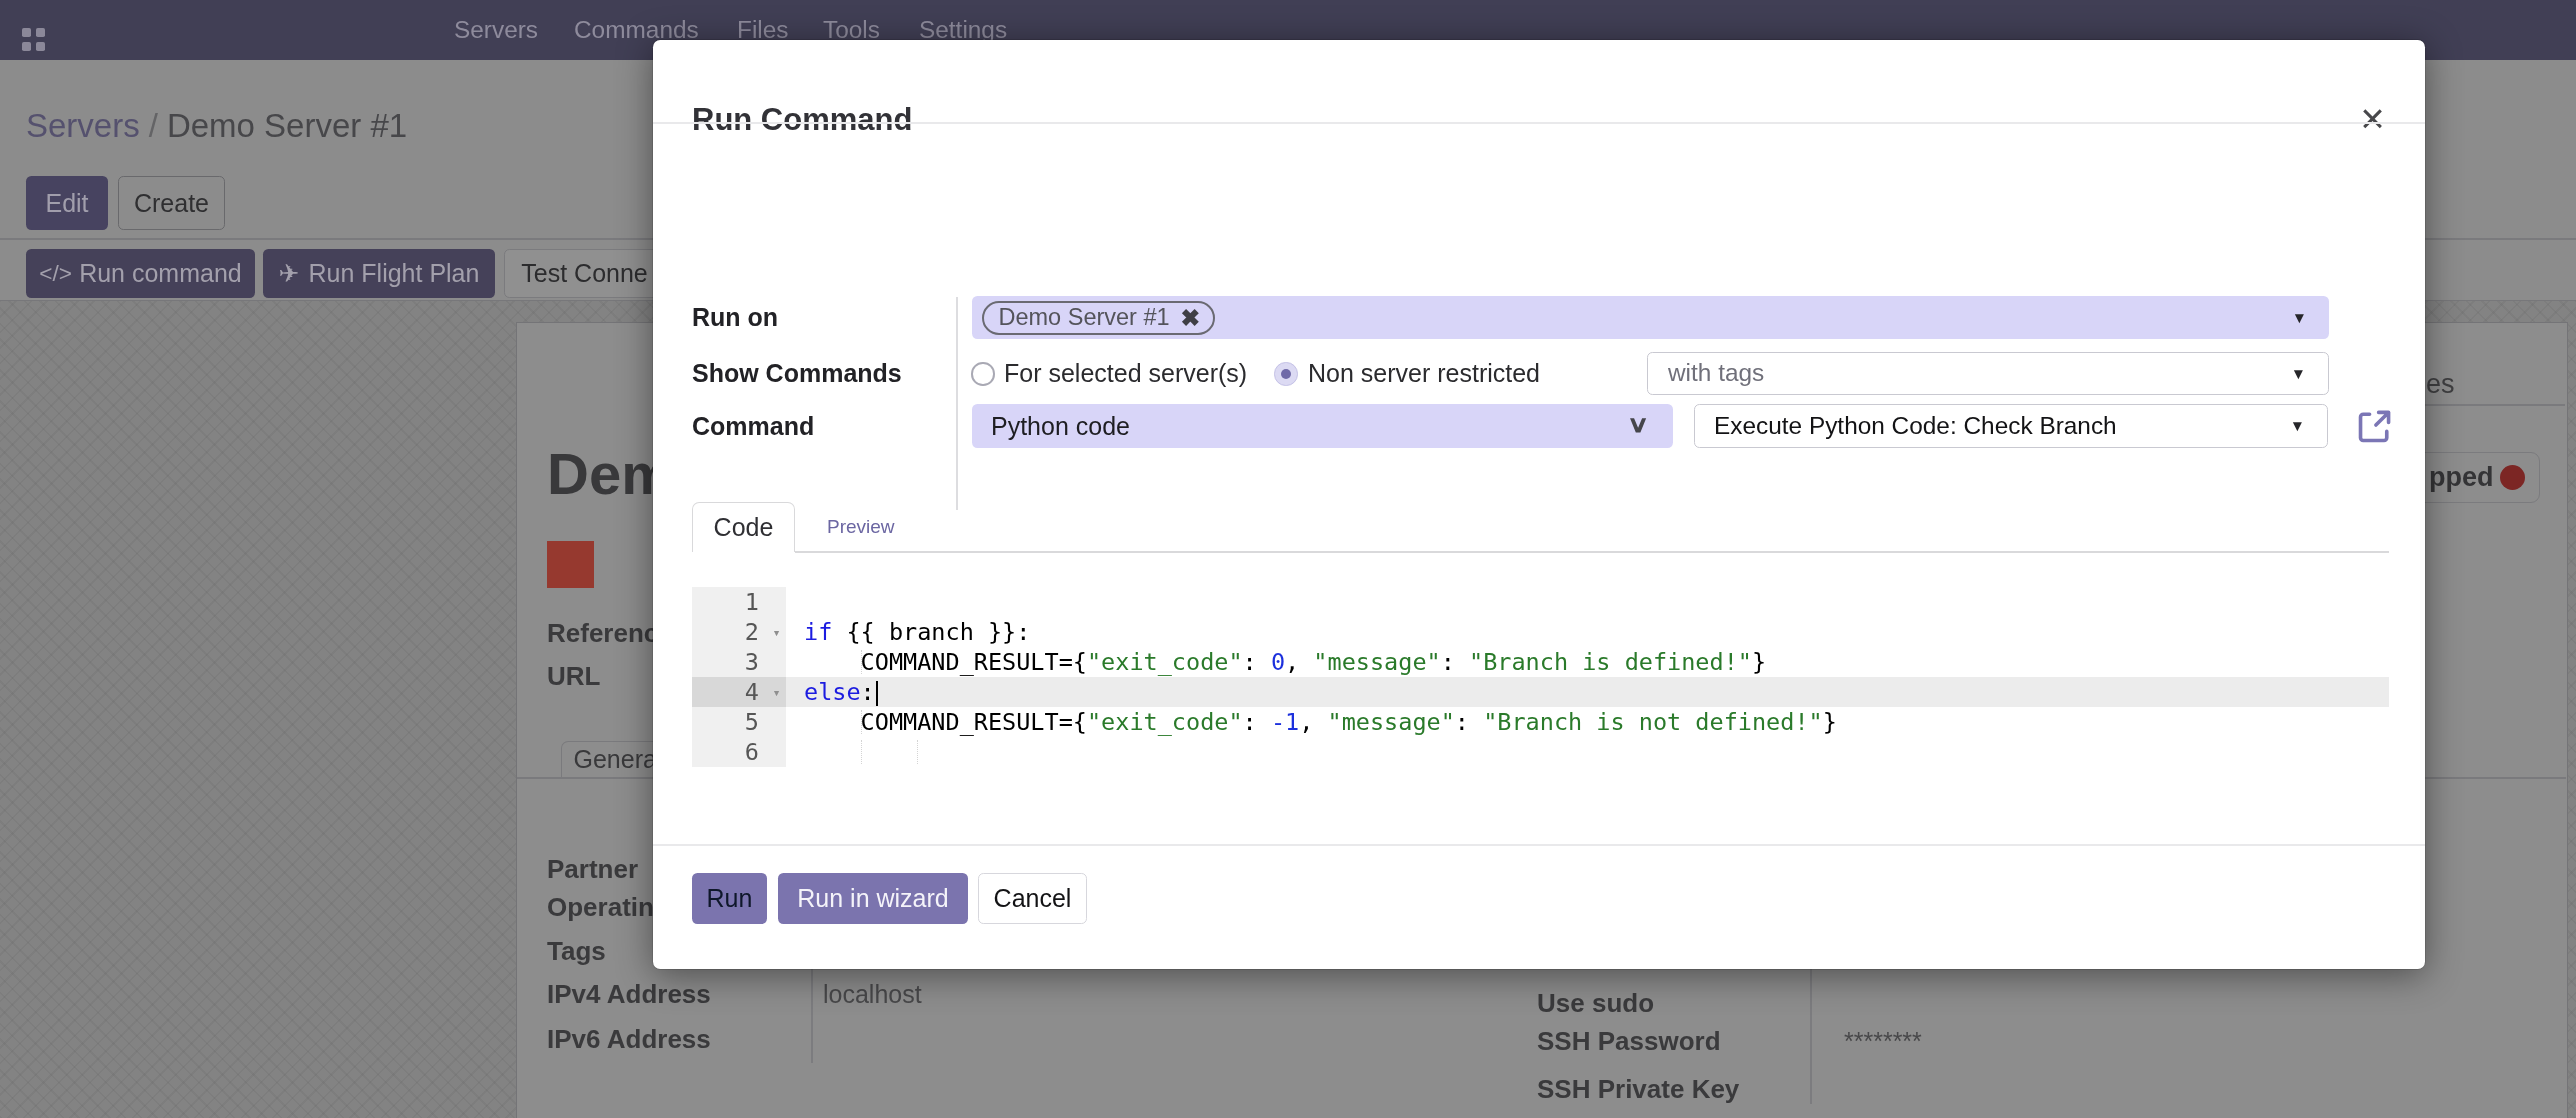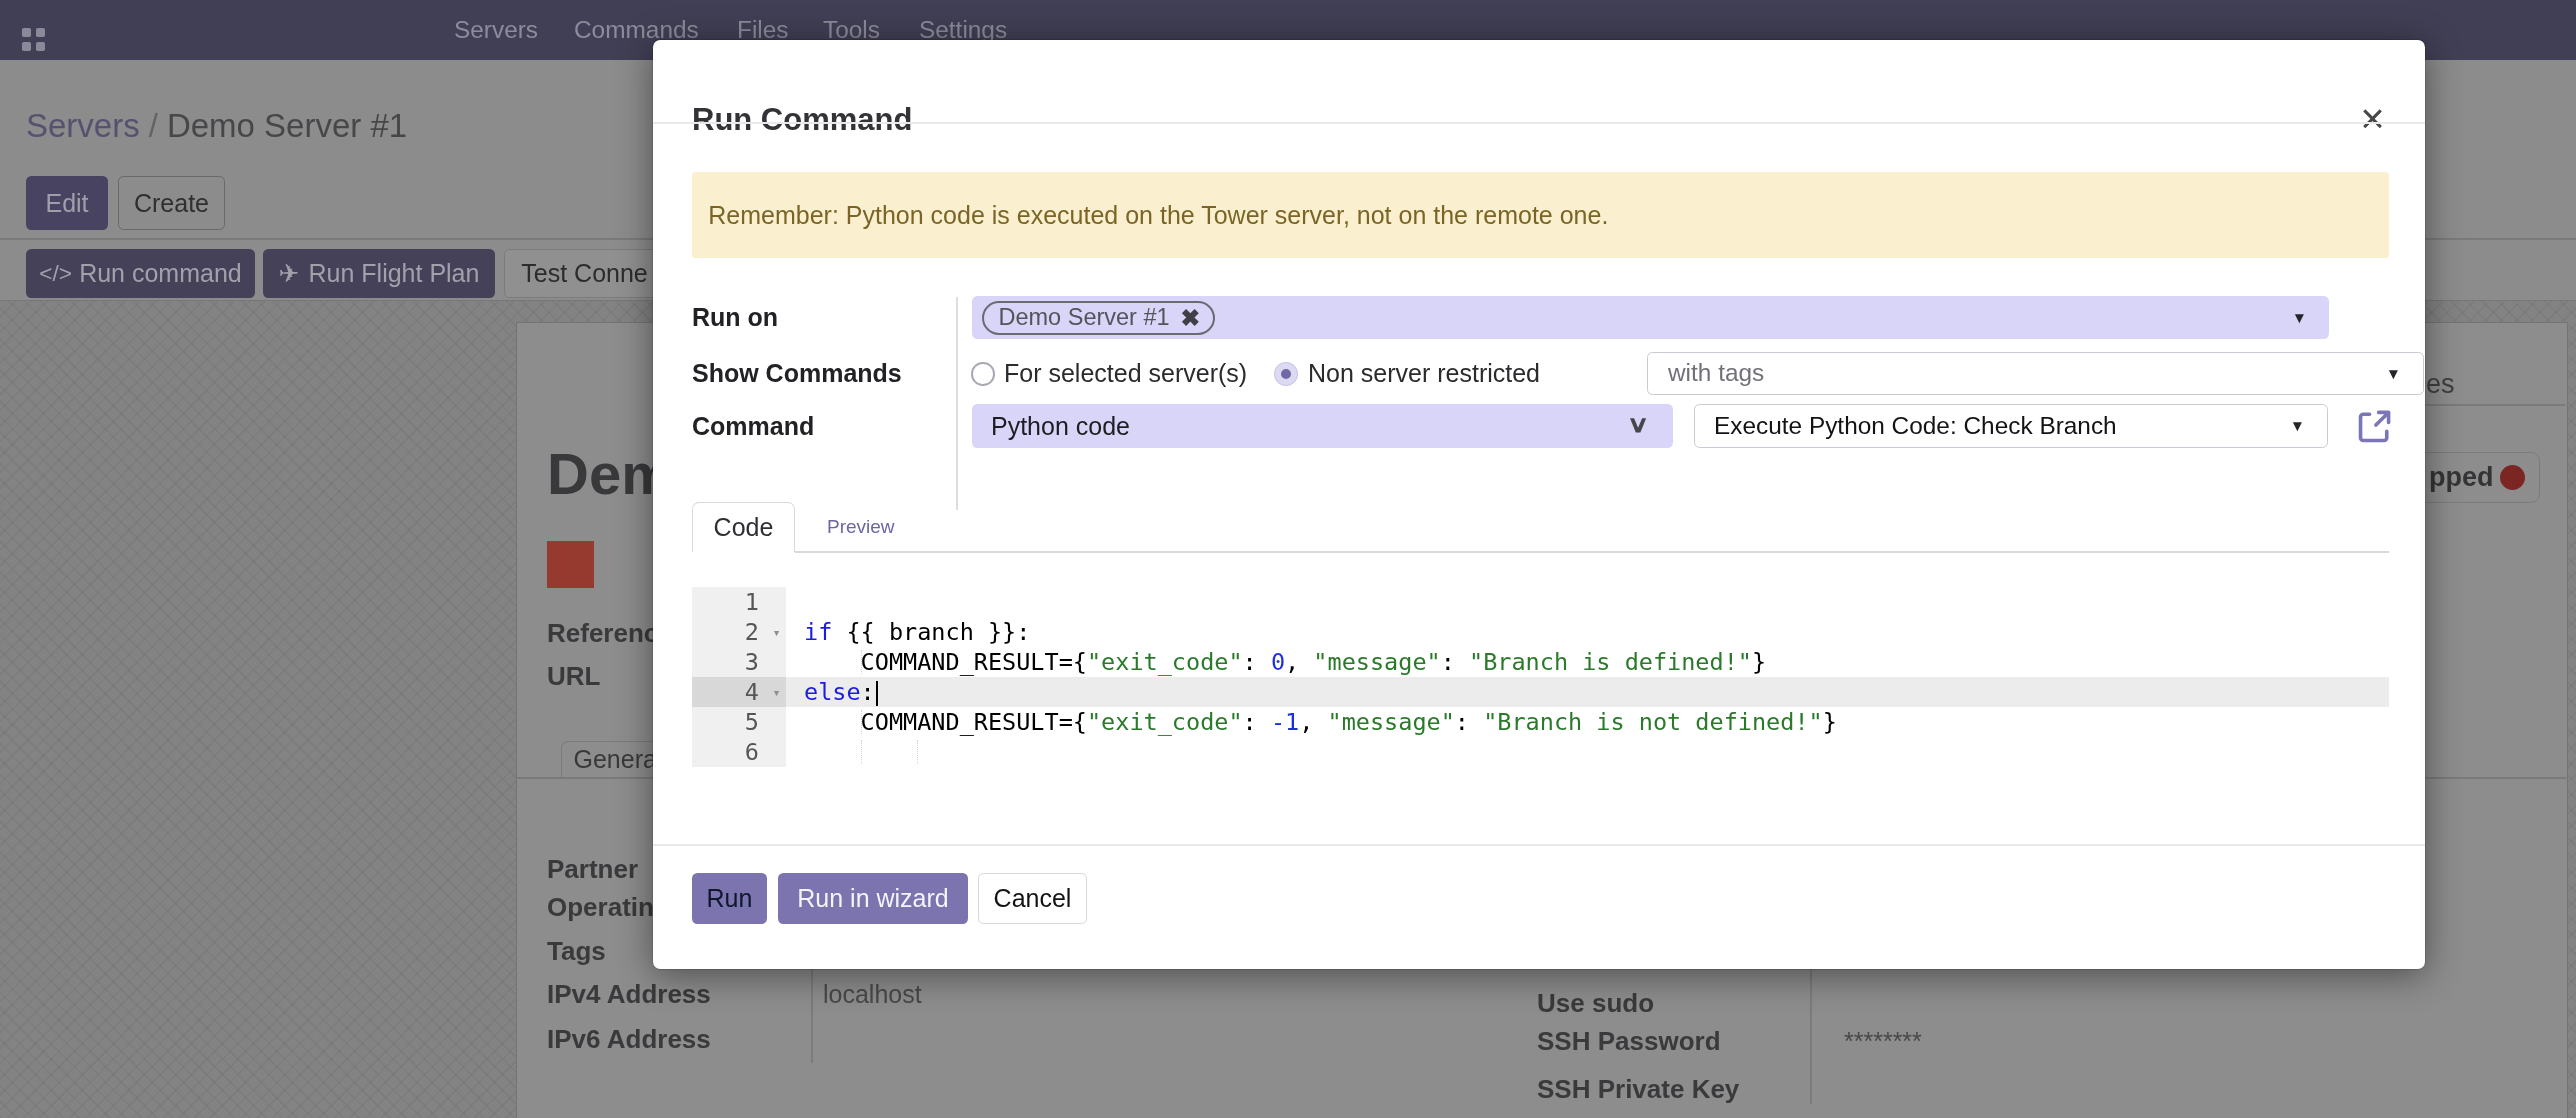--- a/index.html
+++ b/index.html
@@ -55,21 +55,21 @@
   .chevron{position:absolute;right:23.5px;top:50%;transform:translateY(-54%) scaleY(.75);font-size:31px;color:#45454b;font-weight:bold;}
   #run-on-field{left:319px;top:256px;width:1357px;height:43px;}
   #run-on-tag{position:absolute;left:10px;top:4.5px;height:34px;border:2.7px solid #6a6a72;border-radius:17px;display:flex;align-items:center;gap:11px;padding:0 12.6px 0 14.5px;box-sizing:border-box;}
   #run-on-tag .tag-text{font-size:23.5px;color:#54545b;}
   #run-on-tag .tag-x{font-size:23.5px;font-weight:bold;color:#3f3f45;cursor:pointer;}
   .radio{width:23.5px;height:23.5px;border-radius:50%;box-sizing:border-box;}
   #radio-unsel{left:318px;top:322px;border:2.7px solid #a9a9b4;background:#fff;}
   #radio-sel{left:621px;top:322px;background:#dcdaf3;border:1.8px solid #c4c1e6;}
   #radio-sel .dot{position:absolute;left:50%;top:50%;transform:translate(-50%,-50%);width:10px;height:10px;border-radius:50%;background:#6f69a8;}
   .radio-label{top:311px;height:45px;line-height:45px;color:#2b2b2e;font-size:25px;}
-  #with-tags{left:994px;top:312px;width:777px;height:43px;}
+  #with-tags{left:994px;top:312px;width:682px;height:43px;}
   #with-tags .ph{position:absolute;left:20px;top:0;height:40px;line-height:40px;color:#70707a;font-size:24.4px;}
   #cmd-type{left:319px;top:364px;width:701px;height:44px;}
   #cmd-type .val{position:absolute;left:19px;top:0;height:44px;line-height:44px;color:#1e1e22;font-size:25px;}
   #cmd-name{left:1041px;top:364px;width:634px;height:44px;}
   #cmd-name .val{position:absolute;left:19px;top:0;height:41px;line-height:41px;color:#131315;font-size:24.4px;}
   #ext-link{left:1703px;top:367px;width:38px;height:38px;cursor:pointer;}
   #tab-code{left:39px;top:462px;width:103px;height:50px;background:#fff;border:1.8px solid #d9d9db;border-bottom:none;border-radius:7.2px 7.2px 0 0;
     display:flex;align-items:center;justify-content:center;color:#2f2f33;font-size:25px;box-sizing:border-box;}
   #tab-preview{left:174px;top:462px;height:50px;line-height:50px;color:#6b66a2;font-size:19px;cursor:pointer;}
   #tabline{left:142px;top:511px;width:1594px;height:1.8px;background:#d9d9db;}
@@ -164,23 +164,20 @@
     <div id="status-pill" class="abs"></div>
     <div id="status-text" class="abs">pped</div>
     <div id="status-dot" class="abs" style="background: rgb(124, 38, 36);"></div>
   </div>
 
   <div id="modal" class="abs">
     <div id="m-title" class="abs">Run Command</div>
     <div id="m-close" class="abs">×</div>
     <div id="m-head-divider" class="abs"></div>
 
-    <div id="m-alert" class="abs">
-      <span>Remember: Python code is executed on the Tower server, not on the remote one.</span>
-    </div>
 
     <div class="abs m-label" style="top:256px;height:43px;line-height:43px">Run on</div>
     <div class="abs m-label" style="top:311px;height:45px;line-height:45px">Show Commands</div>
     <div class="abs m-label" style="top:364px;height:44px;line-height:44px">Command</div>
     <div id="m-sep" class="abs"></div>
 
     <div id="run-on-field" class="abs lav-field">
       <div id="run-on-tag">
         <span class="tag-text">Demo Server #1</span>
         <span class="tag-x">✖</span>

